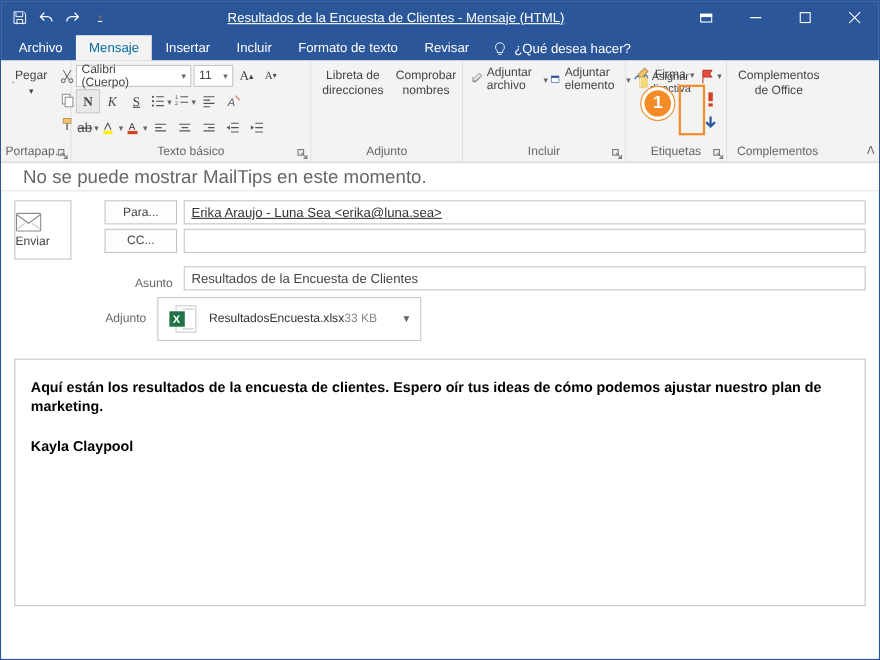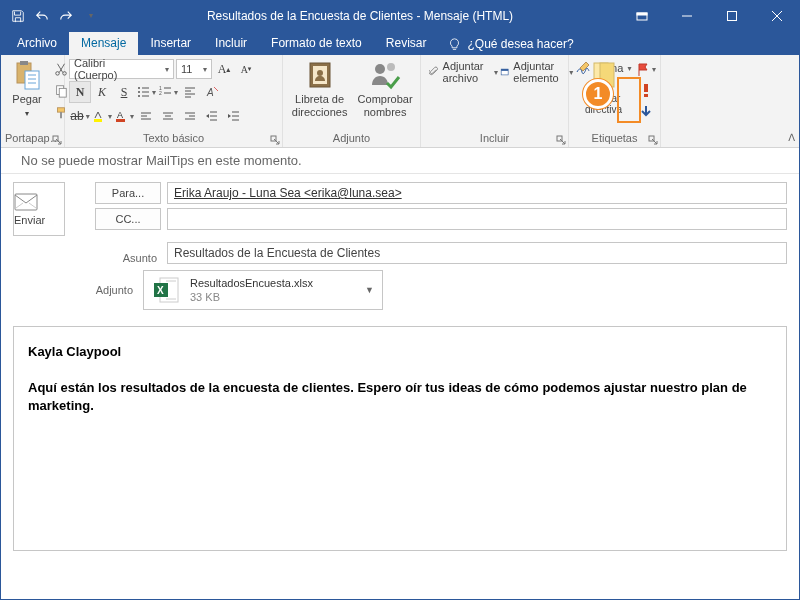--- a/index.html
+++ b/index.html
@@ -1,19 +1,19 @@
 <!DOCTYPE html>
 <html><head>
 <meta charset="utf-8">
 <style>
 * { margin: 0; padding: 0; box-sizing: border-box; font-family: "Segoe UI", Tahoma, sans-serif; }
 body { width: 800px; height: 600px; background: #fff; overflow: hidden; font-size: 12px; color: #444; border: 1px solid #2b579a; }
 
 
-.titlebar { height: 29px; background: #2b579a; color: #fff; display: flex; align-items: center; }
+.titlebar { height: 29px; background: #2b579a; color: #fff; display: flex; align-items: center; text-decoration: underline; }
 .tb-left { display: flex; align-items: center; gap: 2px; padding-left: 6px; }
 .tb-icon { width: 22px; height: 22px; display: flex; align-items: center; justify-content: center; }
 .tb-icon svg { width: 14px; height: 14px; fill: #fff; }
 .tb-title { flex: 1; text-align: center; font-size: 12px; }
 .tb-right { display: flex; }
 .tb-btn { width: 45px; height: 29px; display: flex; align-items: center; justify-content: center; }
 .tb-btn svg { width: 12px; height: 12px; stroke: #fff; fill: none; stroke-width: 1; }
 
 
 .tabstrip { height: 25px; background: #2b579a; display: flex; align-items: flex-end; padding-left: 4px; }
@@ -22,57 +22,57 @@
 .tell-me { display: flex; align-items: center; padding: 4px 10px; color: #fff; gap: 6px; font-size: 12px; }
 
 
 .ribbon { height: 93px; background: #f3f3f3; border-bottom: 1px solid #d4d4d4; display: flex; position: relative; }
 .group { border-right: 1px solid #e1e1e1; display: flex; flex-direction: column; padding: 2px 4px 0; position: relative; }
 .group-body { flex: 1; display: flex; align-items: flex-start; gap: 2px; }
 .group-label { text-align: center; font-size: 11px; color: #666; padding: 2px 0 3px; position: relative; }
 .launcher { position: absolute; right: 2px; bottom: 3px; width: 10px; height: 10px; }
 .launcher svg { width: 10px; height: 10px; stroke: #777; fill: none; }
 
-.bigbtn { display: flex; flex-direction: column; align-items: center; justify-content: flex-start; padding: 2px 6px; text-align: center; min-width: 44px; }
+.bigbtn { display: flex; align-items: center; justify-content: flex-start; padding: 2px 6px; text-align: center; min-width: 44px; }
 .bigbtn .ic { width: 32px; height: 32px; margin-bottom: 2px; display:flex; align-items:center; justify-content:center;}
 .bigbtn .lbl { font-size: 11px; line-height: 13px; color: #444; }
 
 .font-row { display: flex; align-items: center; gap: 2px; }
 .font-name { width: 105px; height: 20px; border: 1px solid #c6c6c6; background:#fff; font-size: 11px; padding: 0 4px; display:flex; align-items:center; justify-content:space-between;gap:28px;}
 .font-size { width: 36px; height: 20px; border: 1px solid #c6c6c6; background:#fff; font-size: 11px; padding: 0 4px; display:flex; align-items:center; justify-content:space-between;}
 .mini { width: 20px; height: 20px; display:flex; align-items:center; justify-content:center; font-size:12px; color:#444;}
 .mini svg { width: 14px; height: 14px; }
 .btnrow { display:flex; gap:0;}
 .btnrow .mini { width: 22px; height: 22px; }
 
 .drop-caret::after { content:"▾"; font-size:8px; color:#666; margin-left:2px;}
 
 
 .marker { position:absolute; width:30px; height:30px; background:#f38b26; border-radius:50%; border:3px solid #fff; box-shadow:0 0 0 1px #f38b26; display:flex; align-items:center; justify-content:center; color:#fff; font-weight:bold; font-size:16px; z-index:10;}
 .highlight-box { position:absolute; border:2px solid #f38b26; z-index:9; }
 
 
-.mailtips { height: 26px; background:#fff; border-bottom:1px solid #e5e5e5; display:flex; align-items:center; padding-left:20px; font-size:13px; color:#666;}
+.mailtips { height: 26px; background:#fff; border-bottom:1px solid #e5e5e5; display:flex; align-items:center; padding-left:20px; font-size:17px; color:#666;}
 
 
 .compose { padding: 8px 12px; }
 .compose-top { display:flex; gap:6px; }
 .send-box { width:52px; height:54px; border:1px solid #c6c6c6; display:flex; flex-direction:column; align-items:flex-start; justify-content:center; gap:3px; }
 .send-box .ic { width:24px; height:18px; }
 .fields { flex:1; display:flex; flex-direction:column; gap:4px;}
 .field-row { display:flex; align-items:flex-end; gap:6px;padding-left:24px; }
 .field-btn { width:66px; height:22px; border:1px solid #c6c6c6; background:#fdfdfd; font-size:11px; display:flex; align-items:center; justify-content:center;}
 .field-lbl { width:66px; font-size:11px; color:#666; text-align:right; padding-right:4px;}
 .field-input { flex:1; height:22px; border:1px solid #c6c6c6; padding:0 6px; font-size:12px; display:flex; align-items:center; background:#fff;}
 .field-input .recip { text-decoration:underline; color:#333;}
 
 .attach-row { display:flex; align-items:center; gap:6px; margin-top:6px;}
 .attach-box { width:240px; height:40px; border:1px solid #c6c6c6; display:flex; align-items:center; gap:8px; padding:0 8px;}
 .attach-ic { width:30px; height:30px; }
-.attach-meta { display:flex; flex-direction:column; font-size:11px; line-height:14px;}
+.attach-meta { display:flex; flex-direction:row; font-size:11px; line-height:14px;}
 .attach-meta .fn { color:#333;}
 .attach-meta .fs { color:#888;}
 .attach-drop { margin-left:auto; font-size:9px; color:#666;}
 
 
 .msgbody { margin: 8px 12px 12px; border:1px solid #c6c6c6; height: 225px; padding: 16px 14px; font-size:13px; color:#000; }
 .msgbody p { margin-bottom: 18px; font-weight:bold; line-height:1.4;}
 </style>
 </head>
 <body>
@@ -391,20 +391,35 @@
     <div class="group-label">Etiquetas</div>
     <div class="launcher"><svg viewBox="0 0 10 10">
           <rect x="1" y="1" width="5" height="5"></rect>
           <path d="M4 4l5 5M9 6v3H6"></path>
         </svg></div>
 
     <div class="highlight-box" style="left:48px;top:22px;width:24px;height:46px;"></div>
     <div class="marker" style="left:14px;top:24px;">1</div>
   </div>
 
+  <div class="group" style="width:92px;border-right:none">
+    <div class="group-body">
+      <div class="bigbtn">
+        <div class="ic">
+            <svg viewBox="0 0 32 32">
+              <rect x="4" y="10" width="24" height="16" fill="none" stroke="#2b579a" stroke-width="2"></rect>
+              <rect x="10" y="4" width="12" height="8" fill="none" stroke="#2b579a" stroke-width="2"></rect>
+              <rect x="13" y="14" width="6" height="6" fill="#2b579a"></rect>
+            </svg>
+          </div>
+        <div class="lbl">Complementos de Office</div>
+      </div>
+    </div>
+    <div class="group-label">Complementos</div>
+  </div>
 
   <div style="position:absolute;right:4px;bottom:4px;font-size:10px;color:#666">ᐱ</div>
 </div>
 
 <div class="mailtips">
   <span>No se puede mostrar MailTips en este momento.</span>
 </div>
 
 <div class="compose">
   <div class="compose-top">
@@ -452,15 +467,15 @@
       <div class="attach-meta">
         <span class="fn">ResultadosEncuesta.xlsx</span>
         <span class="fs">33 KB</span>
       </div>
       <div class="attach-drop">▼</div>
     </div>
   </div>
 </div>
 
 <div class="msgbody">
+  <p>Aquí están los resultados de la encuesta de clientes. Espero oír tus ideas de cómo podemos ajustar nuestro plan de marketing.</p>
   <p>Kayla Claypool</p>
-  <p>Aquí están los resultados de la encuesta de clientes. Espero oír tus ideas de cómo podemos ajustar nuestro plan de marketing.</p>
 </div>
 
 </body></html>

